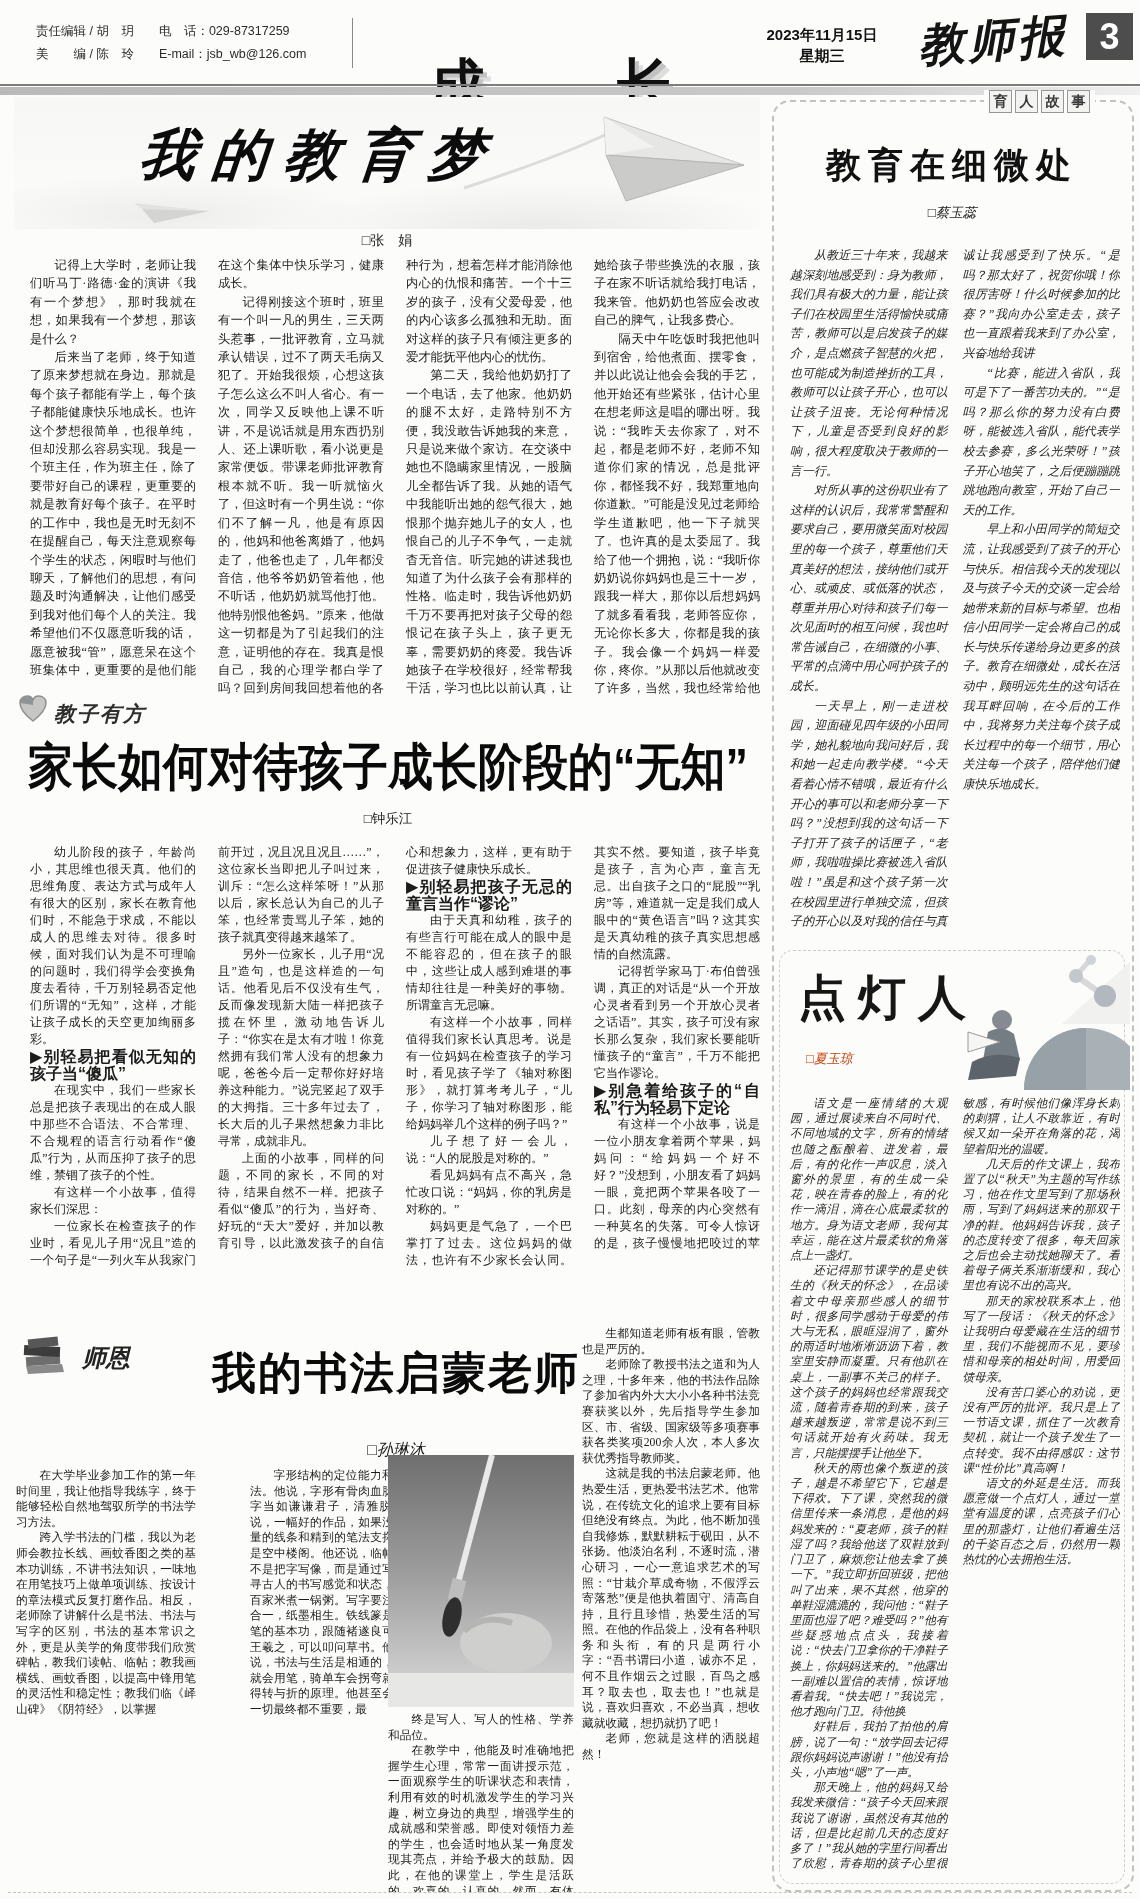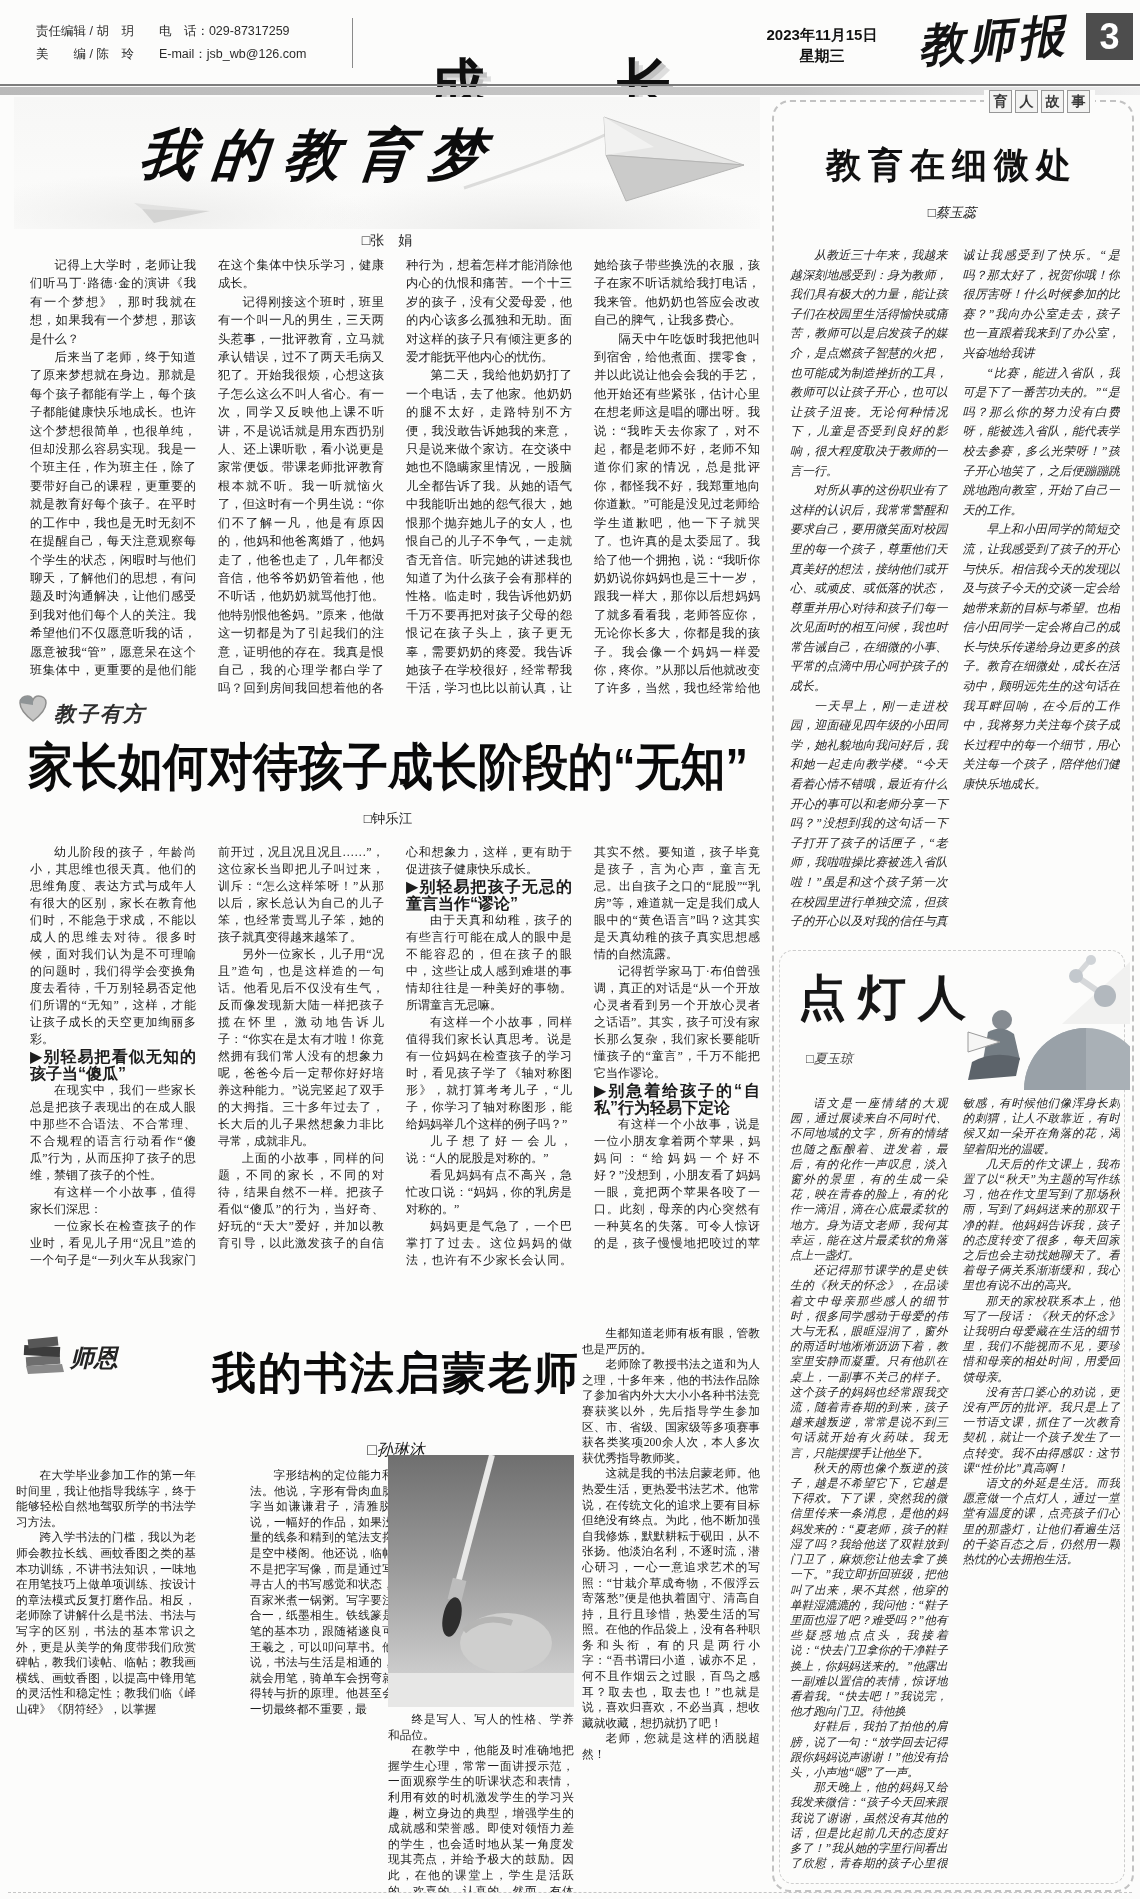--- a/index.html
+++ b/index.html
@@ -40,36 +40,36 @@
   .tag-box-char{width:21px;height:21px;border:1px solid #979797;background:#f3f3f2;color:#3a3a3a;
                 font-size:14px;line-height:21px;text-align:center;font-weight:bold;}
   .a2-title{position:absolute;left:782px;top:142px;width:340px;text-align:center;
             font-family:"Liberation Sans",sans-serif;font-size:35px;font-weight:bold;letter-spacing:7px;color:#111;}
   .a2-author{position:absolute;left:782px;top:204px;width:340px;text-align:center;font-size:13.5px;font-style:italic;}
   .a2-body{position:absolute;left:790px;top:246px;width:330px;height:700px;column-count:2;column-gap:15px;
            column-fill:auto;font-size:12px;line-height:19.6px;font-style:italic;color:#232323;overflow:hidden;}
   
   .a4-box{position:absolute;left:779px;top:950px;width:344px;height:932px;border:1.5px dashed #cccccc;border-radius:14px;}
   .a4-title{position:absolute;left:798px;top:966px;font-size:48px;font-weight:bold;letter-spacing:12px;color:#161616;}
-  .a4-author{position:absolute;left:806px;top:1050px;font-size:13px;font-style:italic;color:#404040;}
+  .a4-author{position:absolute;left:806px;top:1050px;font-size:13px;font-style:italic;color:#c2410c;}
   .lamp-illo{position:absolute;left:924px;top:954px;}
   .a4-body{position:absolute;left:790px;top:1096px;width:330px;height:784px;column-count:2;column-gap:15px;
            column-fill:auto;font-size:11.6px;line-height:15.2px;font-style:italic;color:#242424;overflow:hidden;}
   
   .a3-tag{position:absolute;left:18px;top:694px;display:flex;align-items:flex-end;gap:6px;}
   .a3-tag-text{font-size:21px;font-weight:bold;font-style:italic;color:#2e2e2e;letter-spacing:2px;}
   .a3-title{position:absolute;left:14px;top:734px;width:748px;text-align:center;
             font-family:"Liberation Sans",sans-serif;font-size:45px;font-weight:900;letter-spacing:0px;
             transform:scaleY(1.12);transform-origin:top;color:#0a0a0a;white-space:nowrap;}
   .a3-author{position:absolute;left:14px;top:810px;width:748px;text-align:center;font-size:13.5px;}
   .a3-body{position:absolute;left:30px;top:844px;width:730px;height:428px;column-count:4;column-gap:22px;
            column-fill:auto;font-size:12px;line-height:17px;overflow:hidden;}
   .subhead{font-family:"Liberation Sans","DejaVu Sans",sans-serif;font-weight:bold;text-indent:0;font-size:16px;}
   
-  .a5-tag{position:absolute;left:22px;top:1336px;display:flex;align-items:center;gap:4px;text-align:center;}
+  .a5-tag{position:absolute;left:22px;top:1336px;display:flex;align-items:center;gap:16px;text-align:center;}
   .a5-tag-text{font-size:24px;font-weight:bold;color:#222;font-style:italic;}
   .a5-title{position:absolute;left:196px;top:1344px;width:400px;text-align:center;
             font-family:"Liberation Sans",sans-serif;font-size:44px;font-weight:900;letter-spacing:2px;color:#0a0a0a;}
   .a5-author{position:absolute;left:196px;top:1440px;width:400px;text-align:center;font-size:16px;font-style:italic;}
   .a5-colblock{position:absolute;font-size:11.7px;line-height:15.6px;overflow:hidden;}
   .a5-col1{left:16px;top:1468px;width:180px;height:424px;}
   .a5-col2{left:202px;top:1468px;width:180px;height:424px;margin-left:48px;}
   .a5-photo{position:absolute;left:388px;top:1455px;width:186px;height:252px;}
   .a5-col3{left:388px;top:1712px;width:186px;height:180px;}
   .a5-col4{left:582px;top:1326px;width:178px;height:566px;}

